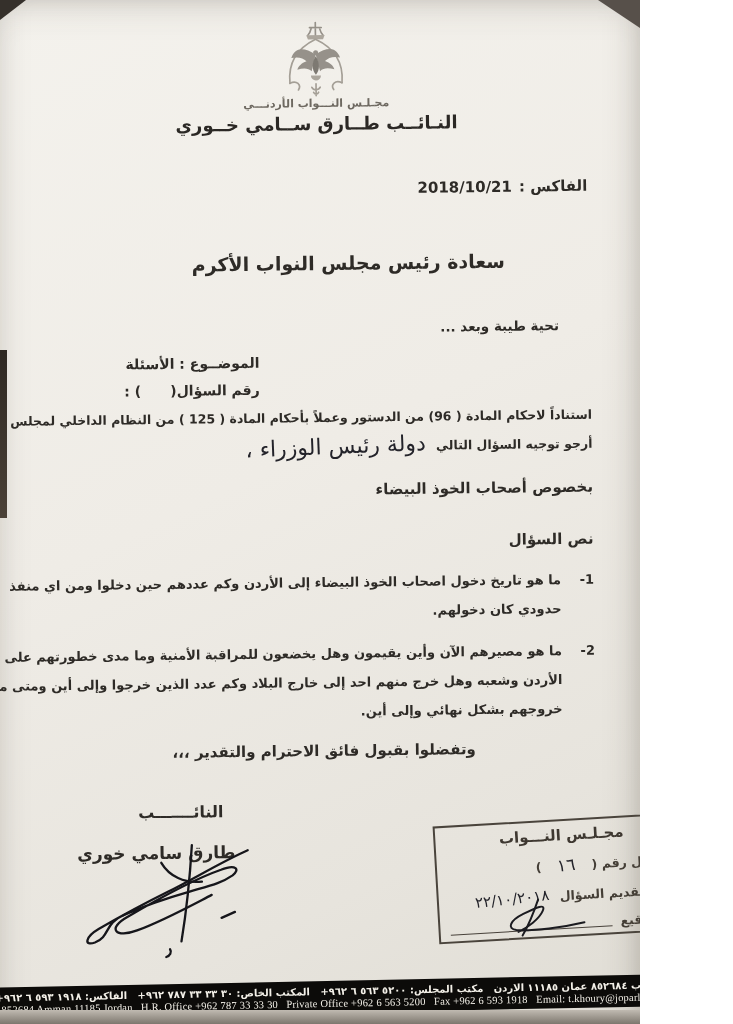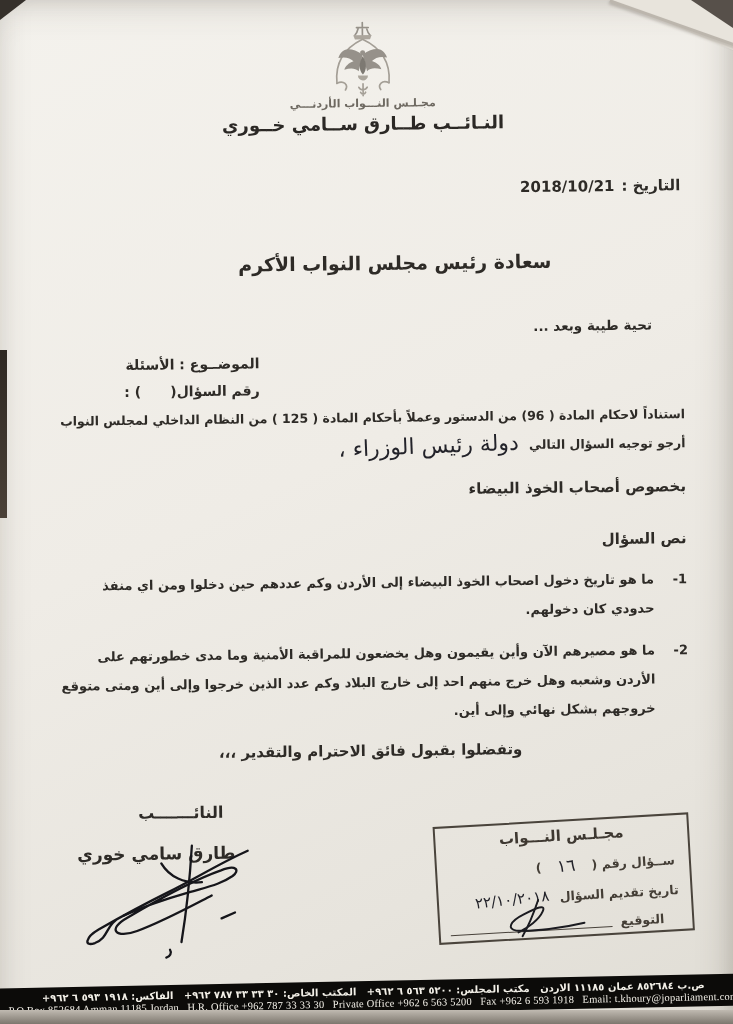--- a/index.html
+++ b/index.html
@@ -1,21 +1,21 @@
 <!DOCTYPE html>
 <html lang="ar"><head>
 <meta charset="utf-8">
 <style>
   html,body{margin:0;padding:0;}
   body{
     width:733px;height:1024px;overflow:hidden;
     background:#8d8press78;
     font-family:"DejaVu Sans",sans-serif;
   }
-  .stage{position:relative;width:733px;height:1024px;background:#9a948b;overflow:hidden;text-decoration:underline;}
+  .stage{position:relative;width:640px;height:1024px;background:#9a948b;overflow:hidden;text-decoration:underline;}
   .paper{
     position:absolute;inset:0;
     background:linear-gradient(155deg,#f4f2ed 0%,#efece6 45%,#e7e4dd 80%,#e0ddd5 100%);
     box-shadow:inset -22px 0 36px -24px rgba(70,60,48,.35),
                inset 0 26px 44px -32px rgba(70,60,48,.30),
                inset 22px 0 36px -28px rgba(70,60,48,.22);
     overflow:hidden;
   }
   .tilt{position:absolute;inset:0;transform:rotate(-0.7deg);transform-origin:50% 40%;}
   .abs{position:absolute;}
@@ -112,21 +112,21 @@
             <path d="M45 43 c 5 8, 5 16, 0 22 c -5 -6, -5 -14, 0 -22 z" fill="#6e6962" stroke="none"></path>
             <path d="M39 66 a6 6 0 0 0 12 0" fill="#a39d93" stroke="none"></path>
             <path d="M40 80 c 2 4, 8 4, 10 0 M42 86 c 1 3, 5 3, 6 0 M45 76 v 14" stroke="#9a948b"></path>
           </g>
         </svg>
       </div>
       <div class="abs org-name rtl">مجـلـس النـــواب الأردنـــي</div>
       <div class="abs mp-name rtl">النـائــب طــارق ســامي خــوري</div>
 
       <div class="abs date-row rtl ink">
-        <span>التاريخ :</span>
+        <span>الفاكس :</span>
         <span>2018/10/21</span>
       </div>
 
       <div class="abs salutation rtl ink">سعادة رئيس مجلس النواب الأكرم</div>
       <div class="abs greeting rtl ink">تحية طيبة وبعد ...</div>
 
       <div class="abs subject rtl ink">
         <div>الموضــوع : الأسئلة</div>
         <div>رقم السؤال(&nbsp;&nbsp;&nbsp;&nbsp;&nbsp;&nbsp;) :</div>
       </div>

